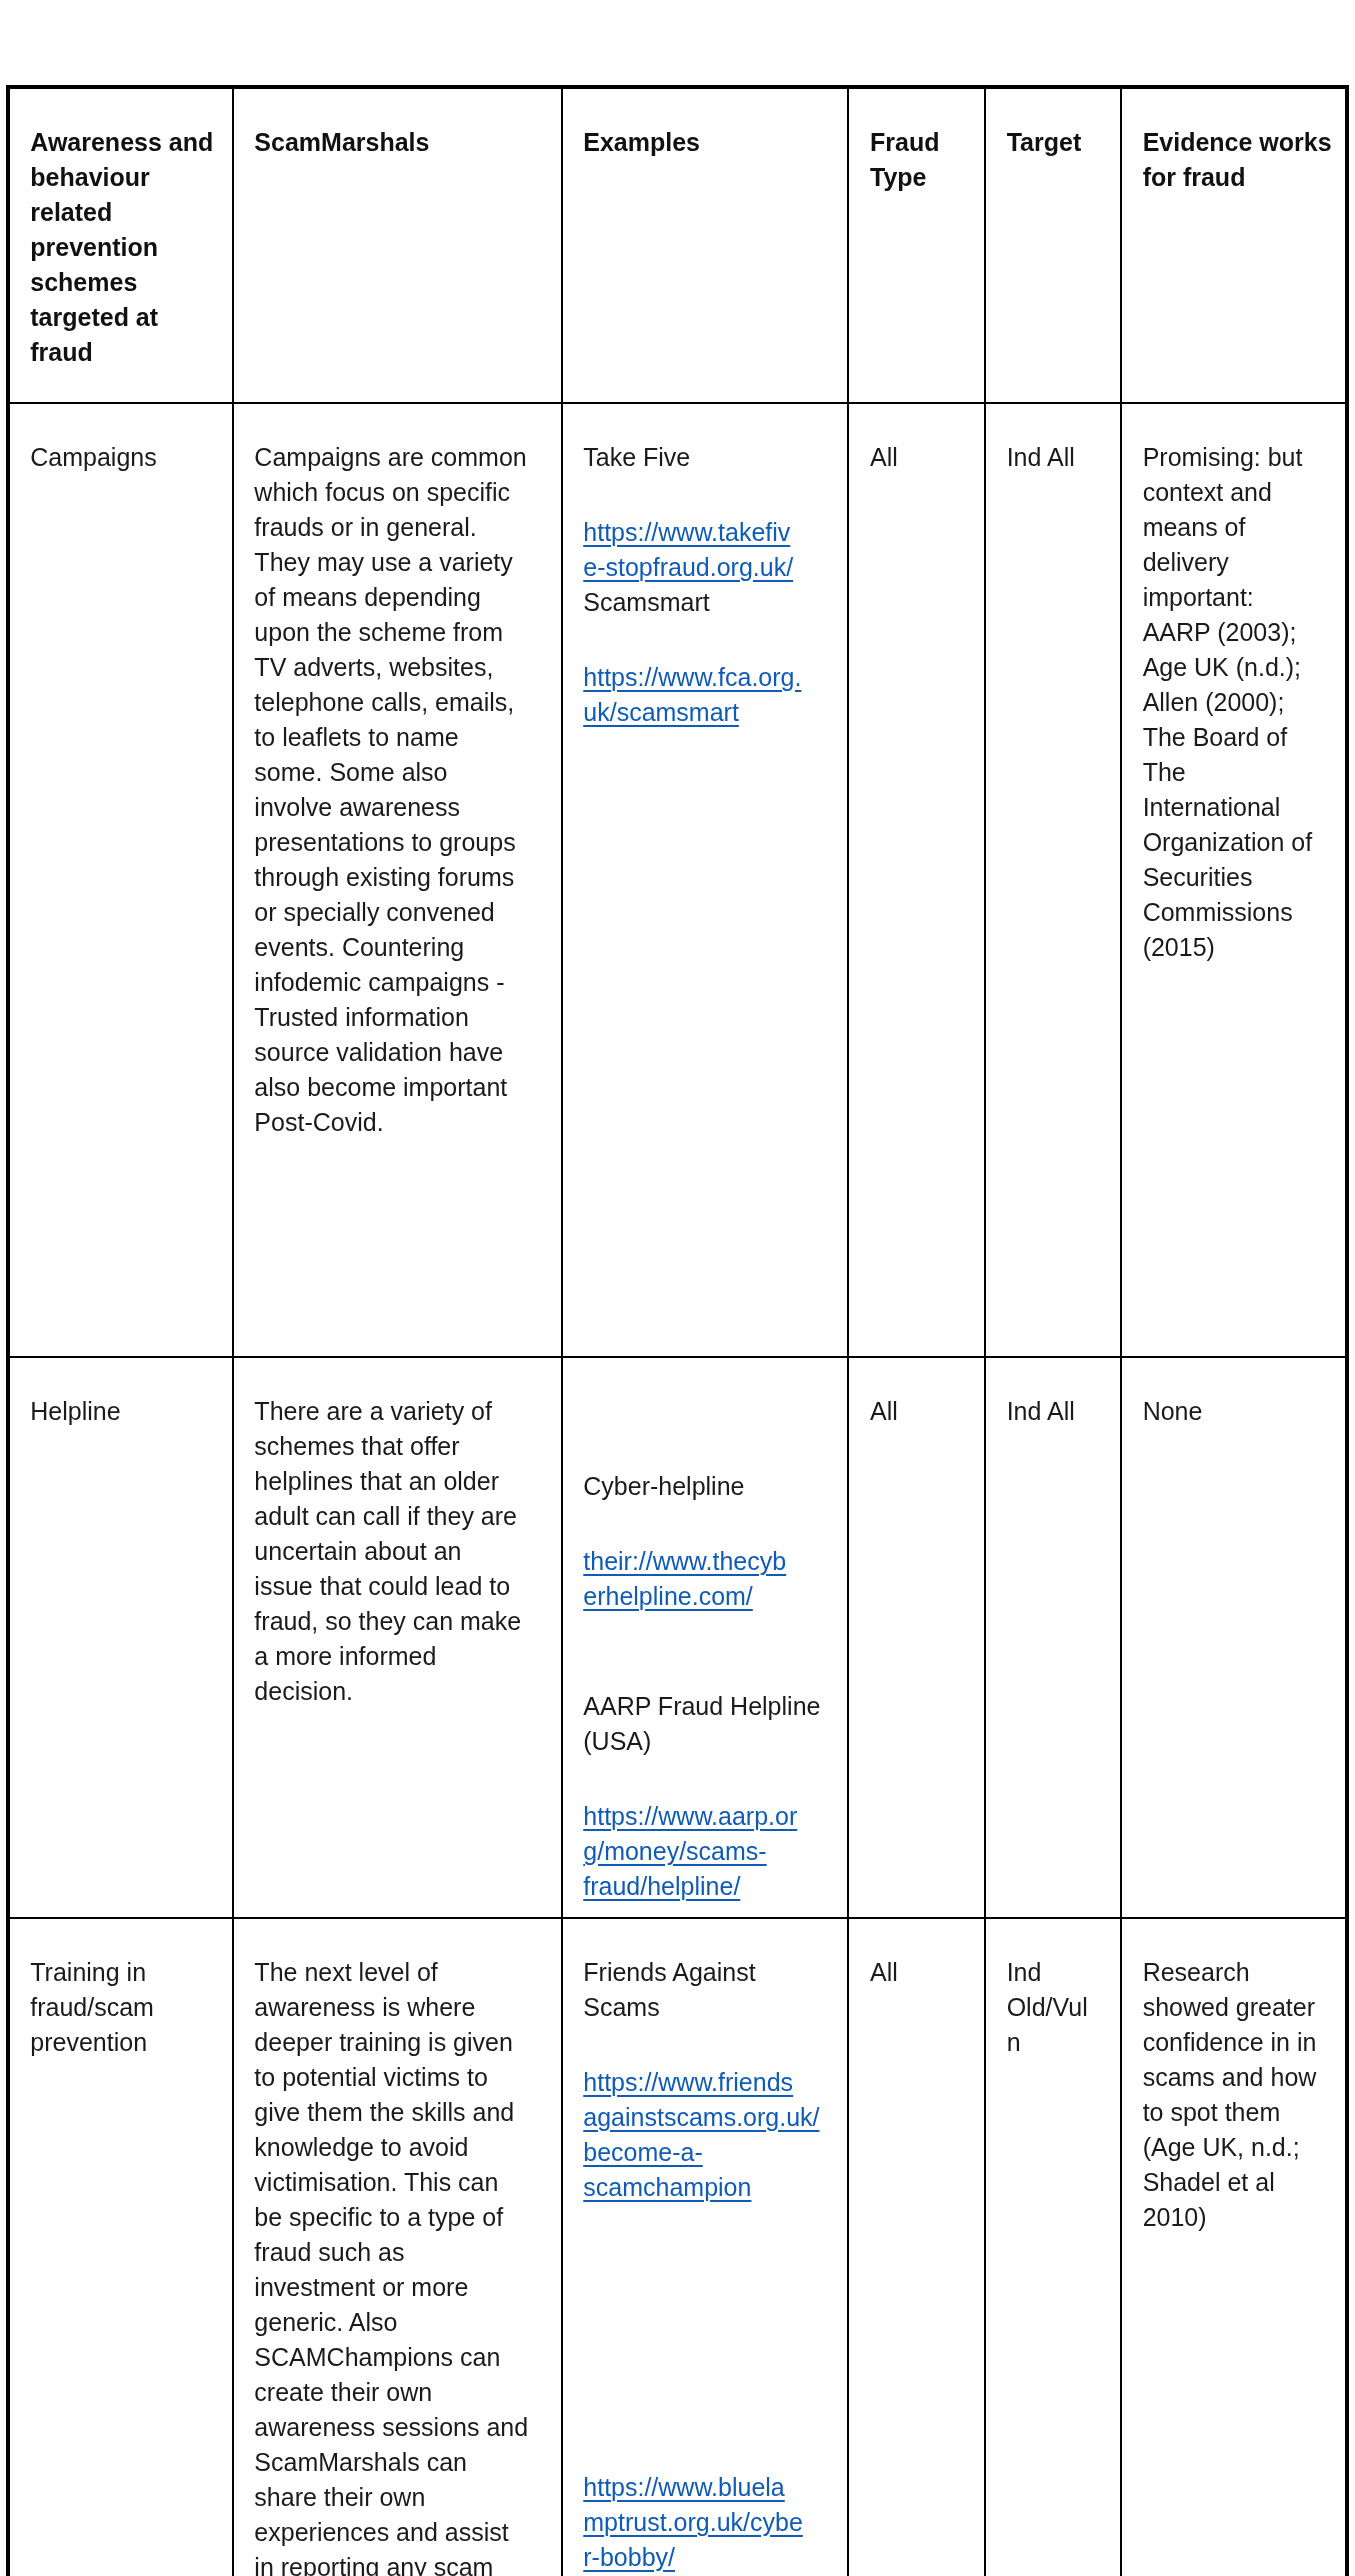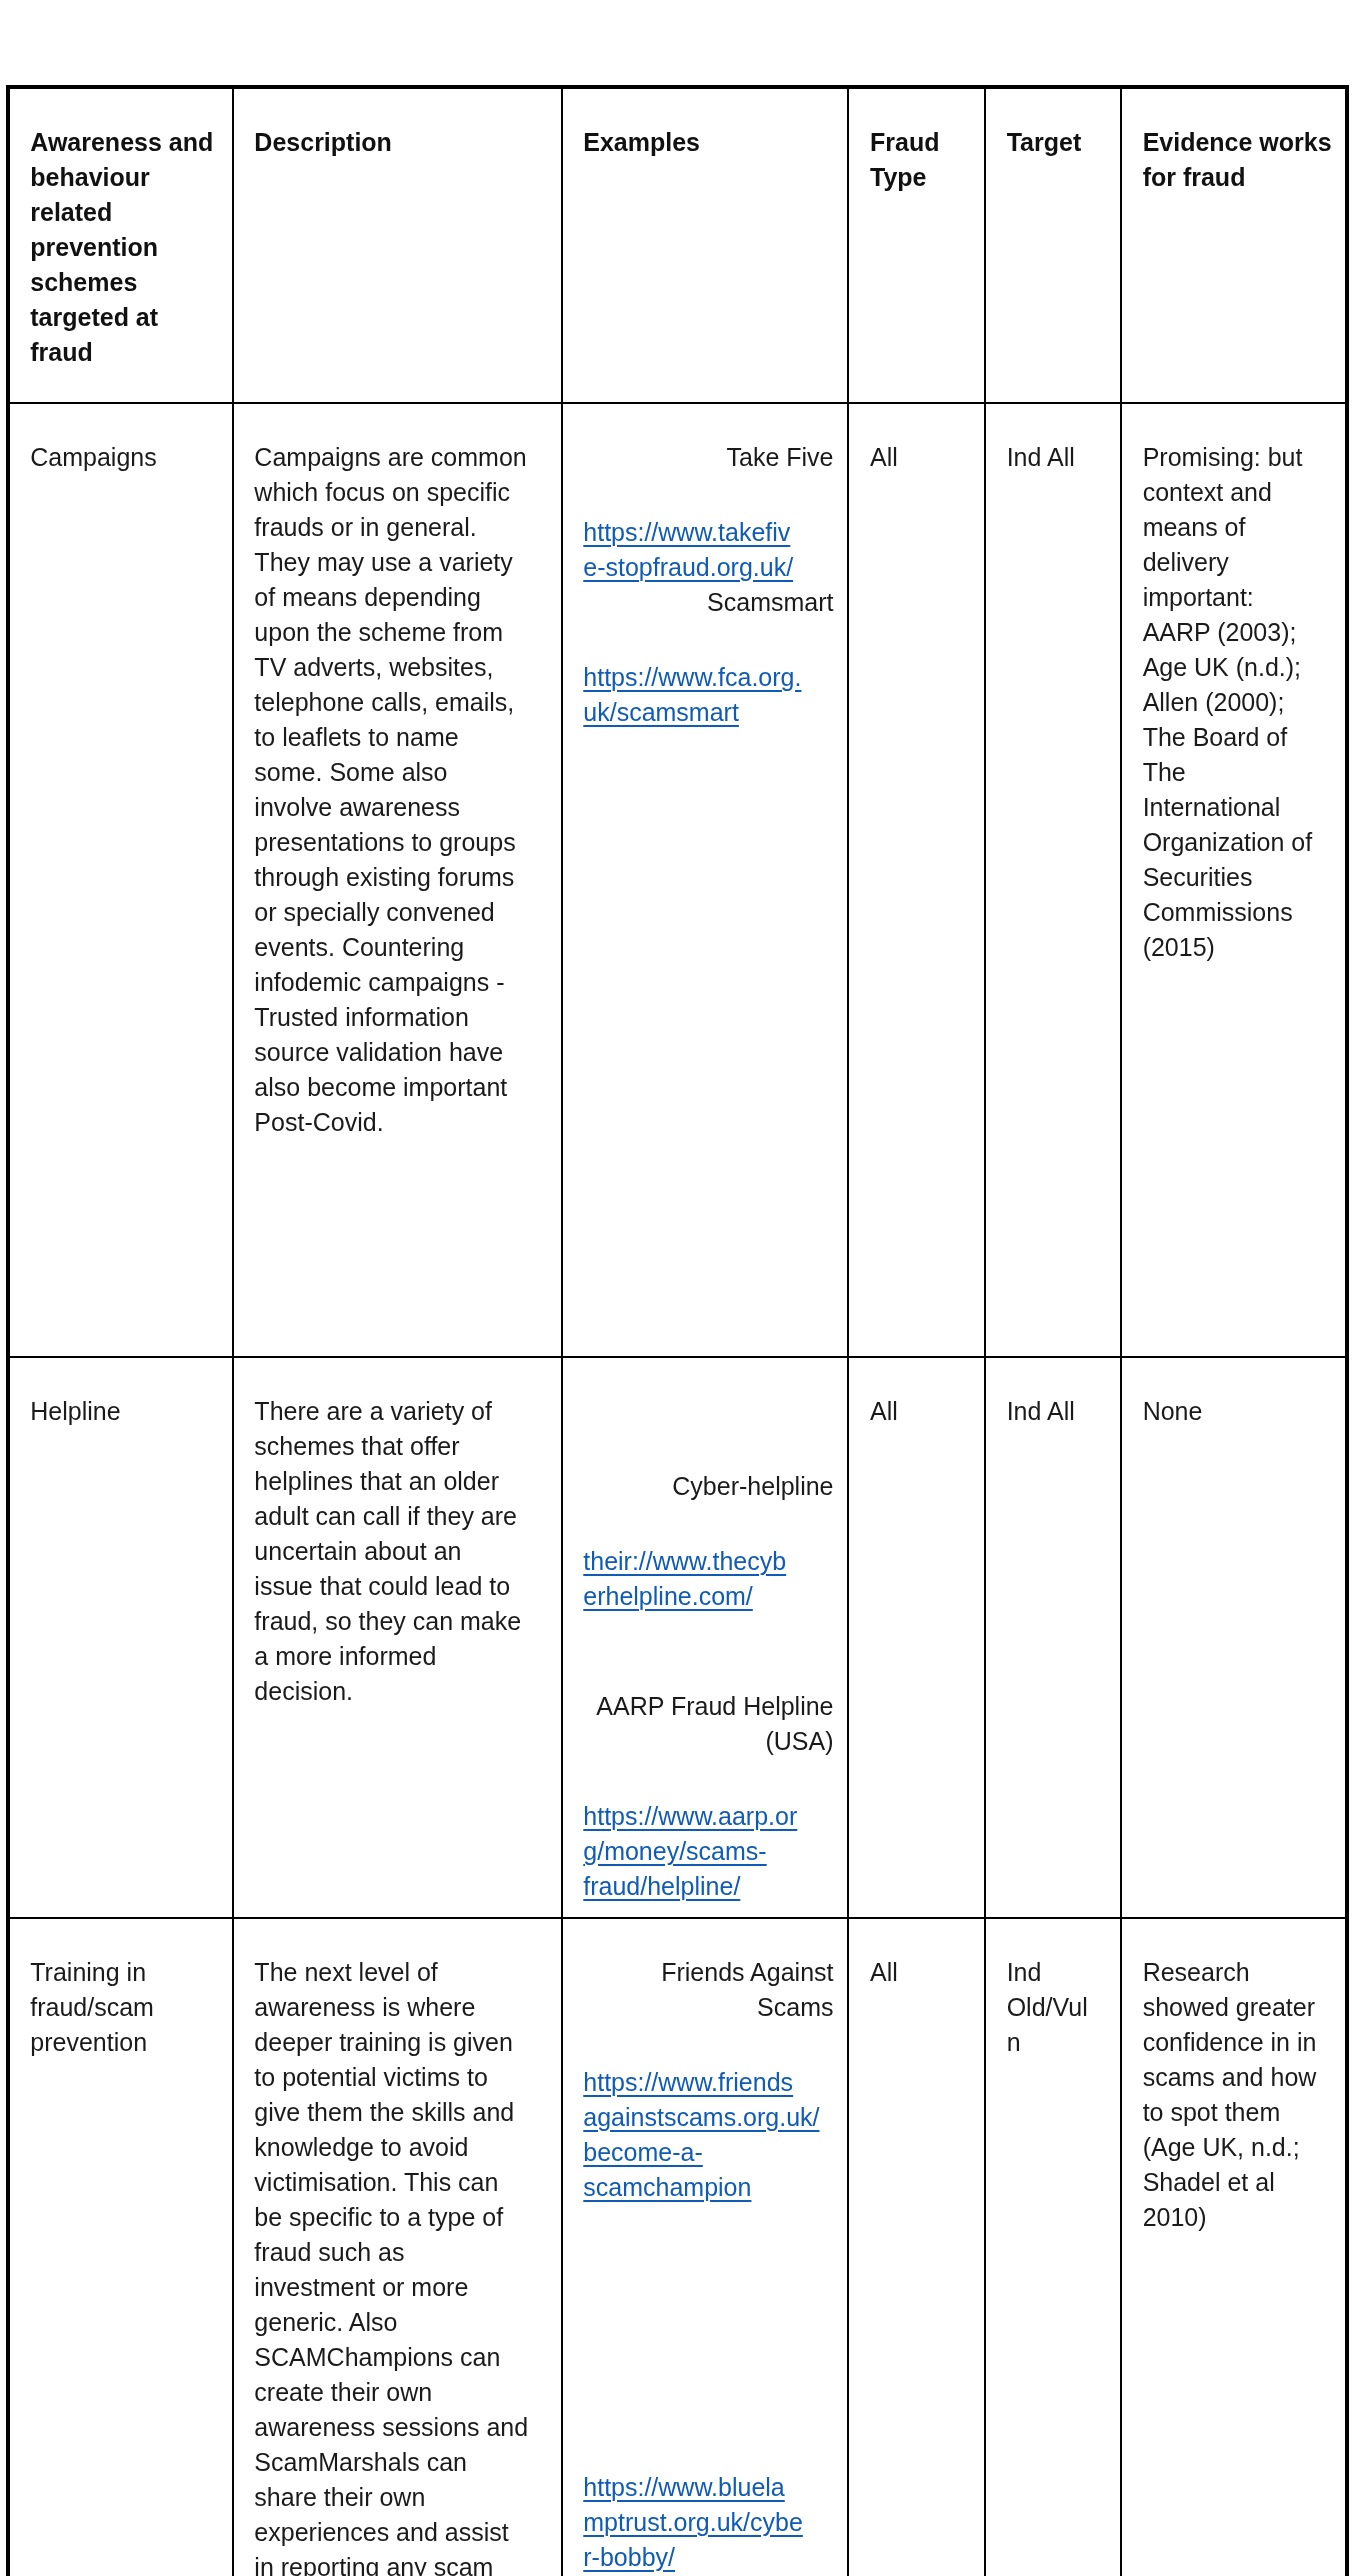--- a/index.html
+++ b/index.html
@@ -38,21 +38,20 @@
     overflow-wrap:break-word;
     font-weight:normal;
   }
   th{
     font-weight:bold;
     color:#111111;
   }
   .seg-text{
     white-space:pre-line;
     margin:0;
-    text-align:right;
   }
   a.cell-link{
     display:block;
     white-space:pre-line;
     color:var(--link-color);
     text-decoration:underline;
     text-decoration-thickness:1.9px;
     text-underline-offset:4.4px;
     cursor:pointer;
   }
@@ -75,21 +74,21 @@
     </colgroup>
     <thead>
       <tr style="height:316px">
         <th>Awareness and
 behaviour
 related
 prevention
 schemes
 targeted at
 fraud</th>
-        <th>Description</th>
+        <th>ScamMarshals</th>
         <th>Examples</th>
         <th>Fraud
 Type</th>
         <th>Target</th>
         <th>Evidence works
 for fraud</th>
       </tr>
     </thead>
     <tbody>
       <tr style="height:954px">

